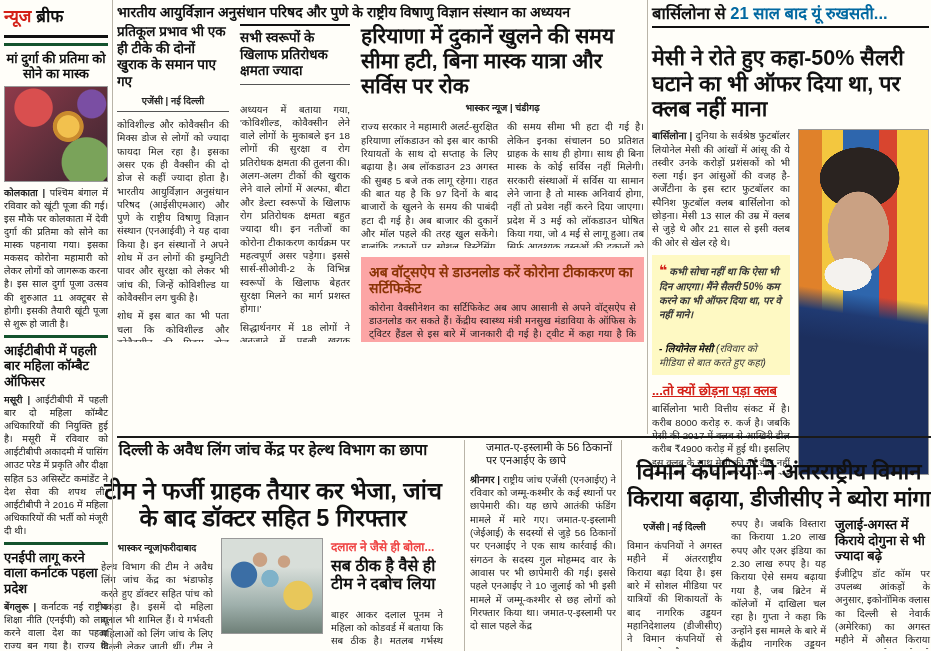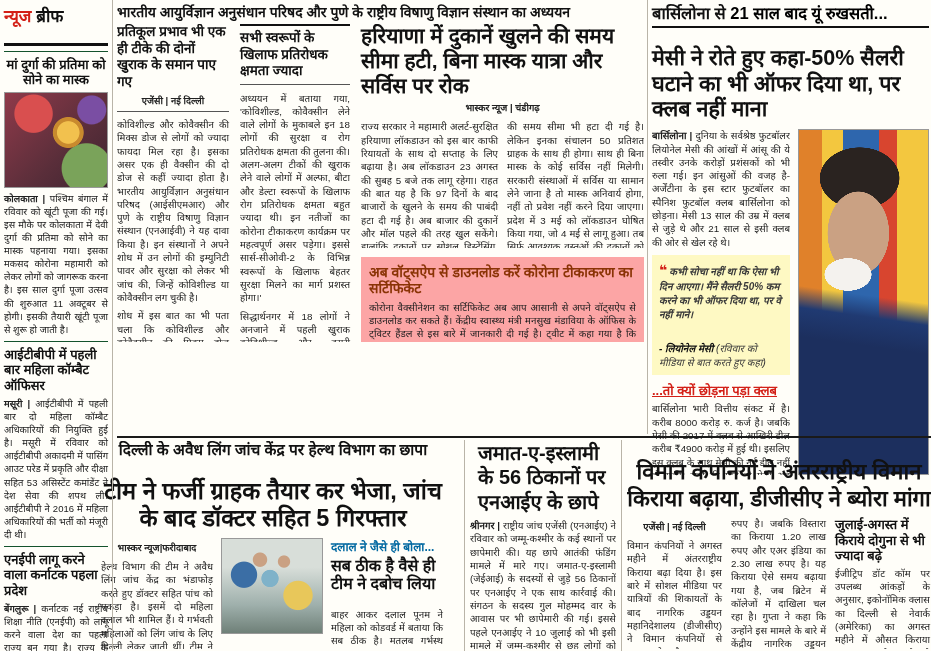--- a/index.html
+++ b/index.html
@@ -12,23 +12,23 @@
     background:#fffef9;color:#111;overflow:hidden;
   }
   
   .jtxt{text-align:justify;}
   p{margin:0 0 5px 0;}
   .dateline{font-weight:700;}
   .vline{position:absolute;width:1px;background:#b9b4a8;}
   .hline-strong{position:absolute;height:2px;background:#1a1a1a;}
   
   .sidebar{position:absolute;left:4px;top:4px;width:104px;}
-  .nb-head{font-size:17px;font-weight:700;border-bottom:3px solid #111;padding-bottom:16px;margin-bottom:5px;}
+  .nb-head{font-size:17px;font-weight:700;border-bottom:3px solid #111;padding-bottom:8px;margin-bottom:5px;}
   .nb-head .red{color:#d32017;}
-  .nb-item{border-top:1px solid #14532d;padding-top:5px;margin-top:5px;}
+  .nb-item{border-top:3px solid #14532d;padding-top:5px;margin-top:5px;}
   .nb-item:first-of-type{border-top:none;margin-top:0;padding-top:0;}
   .nb-title{font-size:13px;font-weight:700;line-height:1.18;margin:0 0 4px 0;}
   .nb-title.center{text-align:center;}
   .nb-body{font-size:9.5px;line-height:1.38;color:#222;}
   .photo{width:100%;border:1px solid #999;box-sizing:border-box;}
   .durga{
     height:96px;margin-bottom:4px;
     background:
       radial-gradient(circle at 62% 42%, #f2c14e 0 13%, #c98a2e 14% 18%, transparent 19%),
       radial-gradient(circle at 28% 22%, #d94f4f 0 18%, transparent 19%),
@@ -39,33 +39,33 @@
   
   .main{position:absolute;left:117px;top:4px;width:527px;}
   .kicker{font-size:14px;font-weight:700;line-height:1.15;margin-bottom:4px;}
   .main-headline{font-size:33px;font-weight:700;line-height:1.12;letter-spacing:-.5px;margin-bottom:8px;}
   .cols{display:flex;gap:11px;height:318px;overflow:hidden;}
   .colA{width:112px;flex:none;}
   .colB{width:110px;flex:none;}
   .colC{width:283px;flex:none;}
   .col-subhead{font-size:13.5px;font-weight:700;line-height:1.22;margin:0 0 4px 0;}
   .topline{border-top:2px solid #111;padding-top:4px;}
-  .underline-thin{border-bottom:1px solid #555;padding-bottom:4px;margin-bottom:7px;}
+  .underline-thin{border-bottom:1px solid #555;padding-bottom:4px;margin-bottom:18px;}
   .byline{font-size:9.5px;text-align:center;margin:3px 0 6px 0;color:#222;}
   .byline b{font-weight:700;}
   .body-sm{font-size:9.8px;line-height:1.36;color:#1c1c1c;}
   .h-headline{font-size:21px;font-weight:700;line-height:1.18;margin:0 0 3px 0;}
   .h-cols{display:flex;gap:9px;height:128px;overflow:hidden;}
   .h-col{width:137px;flex:none;}
   .ybox{margin-top:9px;background:#fca5a5;padding:7px 8px;box-sizing:border-box;height:88px;overflow:hidden;}
   .ybox-title{font-size:14px;font-weight:700;color:#8a3305;margin:0 0 4px 0;line-height:1.15;}
   
   .messi{position:absolute;left:652px;top:4px;width:277px;}
   .m-kicker{font-size:16.5px;font-weight:700;border-bottom:2px solid #111;padding-bottom:3px;margin-bottom:4px;line-height:1.15;}
-  .m-kicker .red{color:#000000;}
+  .m-kicker .red{color:#0369a1;}
   .m-headline{font-size:21.5px;font-weight:700;line-height:1.2;margin-bottom:6px;}
   .m-content{position:relative;height:346px;}
   .m-left{width:138px;height:346px;overflow:hidden;}
   .m-photo{
     position:absolute;right:0;top:0;width:131px;height:346px;border:1px solid #999;box-sizing:border-box;
     background:
       radial-gradient(ellipse 26px 18px at 38% 42%, #f4f2ee 0 90%, transparent 91%),
       radial-gradient(ellipse 34px 46px at 46% 30%, #caa183 0 90%, transparent 91%),
       radial-gradient(ellipse 44px 34px at 47% 14%, #2a2320 0 90%, transparent 91%),
       linear-gradient(8deg, #1c2f5e 0 38%, #203a72 46%, transparent 52%),
@@ -87,24 +87,24 @@
     width:102px;height:96px;flex:none;border:1px solid #999;box-sizing:border-box;
     background:
       radial-gradient(circle at 22% 38%, #3b6ea5 0 13%, transparent 14%),
       radial-gradient(circle at 48% 42%, #7fb2c9 0 11%, transparent 12%),
       radial-gradient(circle at 76% 60%, #e8c75a 0 15%, transparent 16%),
       radial-gradient(circle at 38% 22%, #caa183 0 7%, transparent 8%),
       radial-gradient(circle at 62% 24%, #caa183 0 6%, transparent 7%),
       linear-gradient(180deg, #d8ded9 0 30%, #9fb0ac 70%, #6f8078);
   }
   .d-colR{width:112px;flex:none;}
-  .d-subkicker{color:#0369a1;font-size:12px;font-weight:700;margin:0 0 2px 0;}
+  .d-subkicker{color:#ef4444;font-size:12px;font-weight:700;margin:0 0 2px 0;}
   .d-subhead{font-size:16px;font-weight:700;line-height:1.12;margin:0 0 15px 0;}
   .jamaat{position:absolute;left:470px;top:441px;width:146px;height:208px;overflow:hidden;}
-  .j-headline{font-size:20px;font-weight:700;line-height:1.22;margin:0 0 5px 8px;}
+  .j-headline{font-size:11px;font-weight:400;line-height:1.22;margin:0 0 5px 16px;}
   .airline{position:absolute;left:627px;top:441px;width:304px;height:208px;overflow:hidden;}
   .a-kicker{font-size:13.5px;font-weight:700;text-align:center;line-height:1.1;margin-bottom:2px;}
   .a-headline{font-size:22px;font-weight:700;text-align:center;line-height:1.2;margin-bottom:5px;}
   .a-row{display:flex;gap:9px;}
   .a-col{width:95px;flex:none;}
   .a-subhead{font-size:13px;font-weight:700;line-height:1.2;margin:0 0 3px 0;}
 </style>
 </head>
 <body>
 

